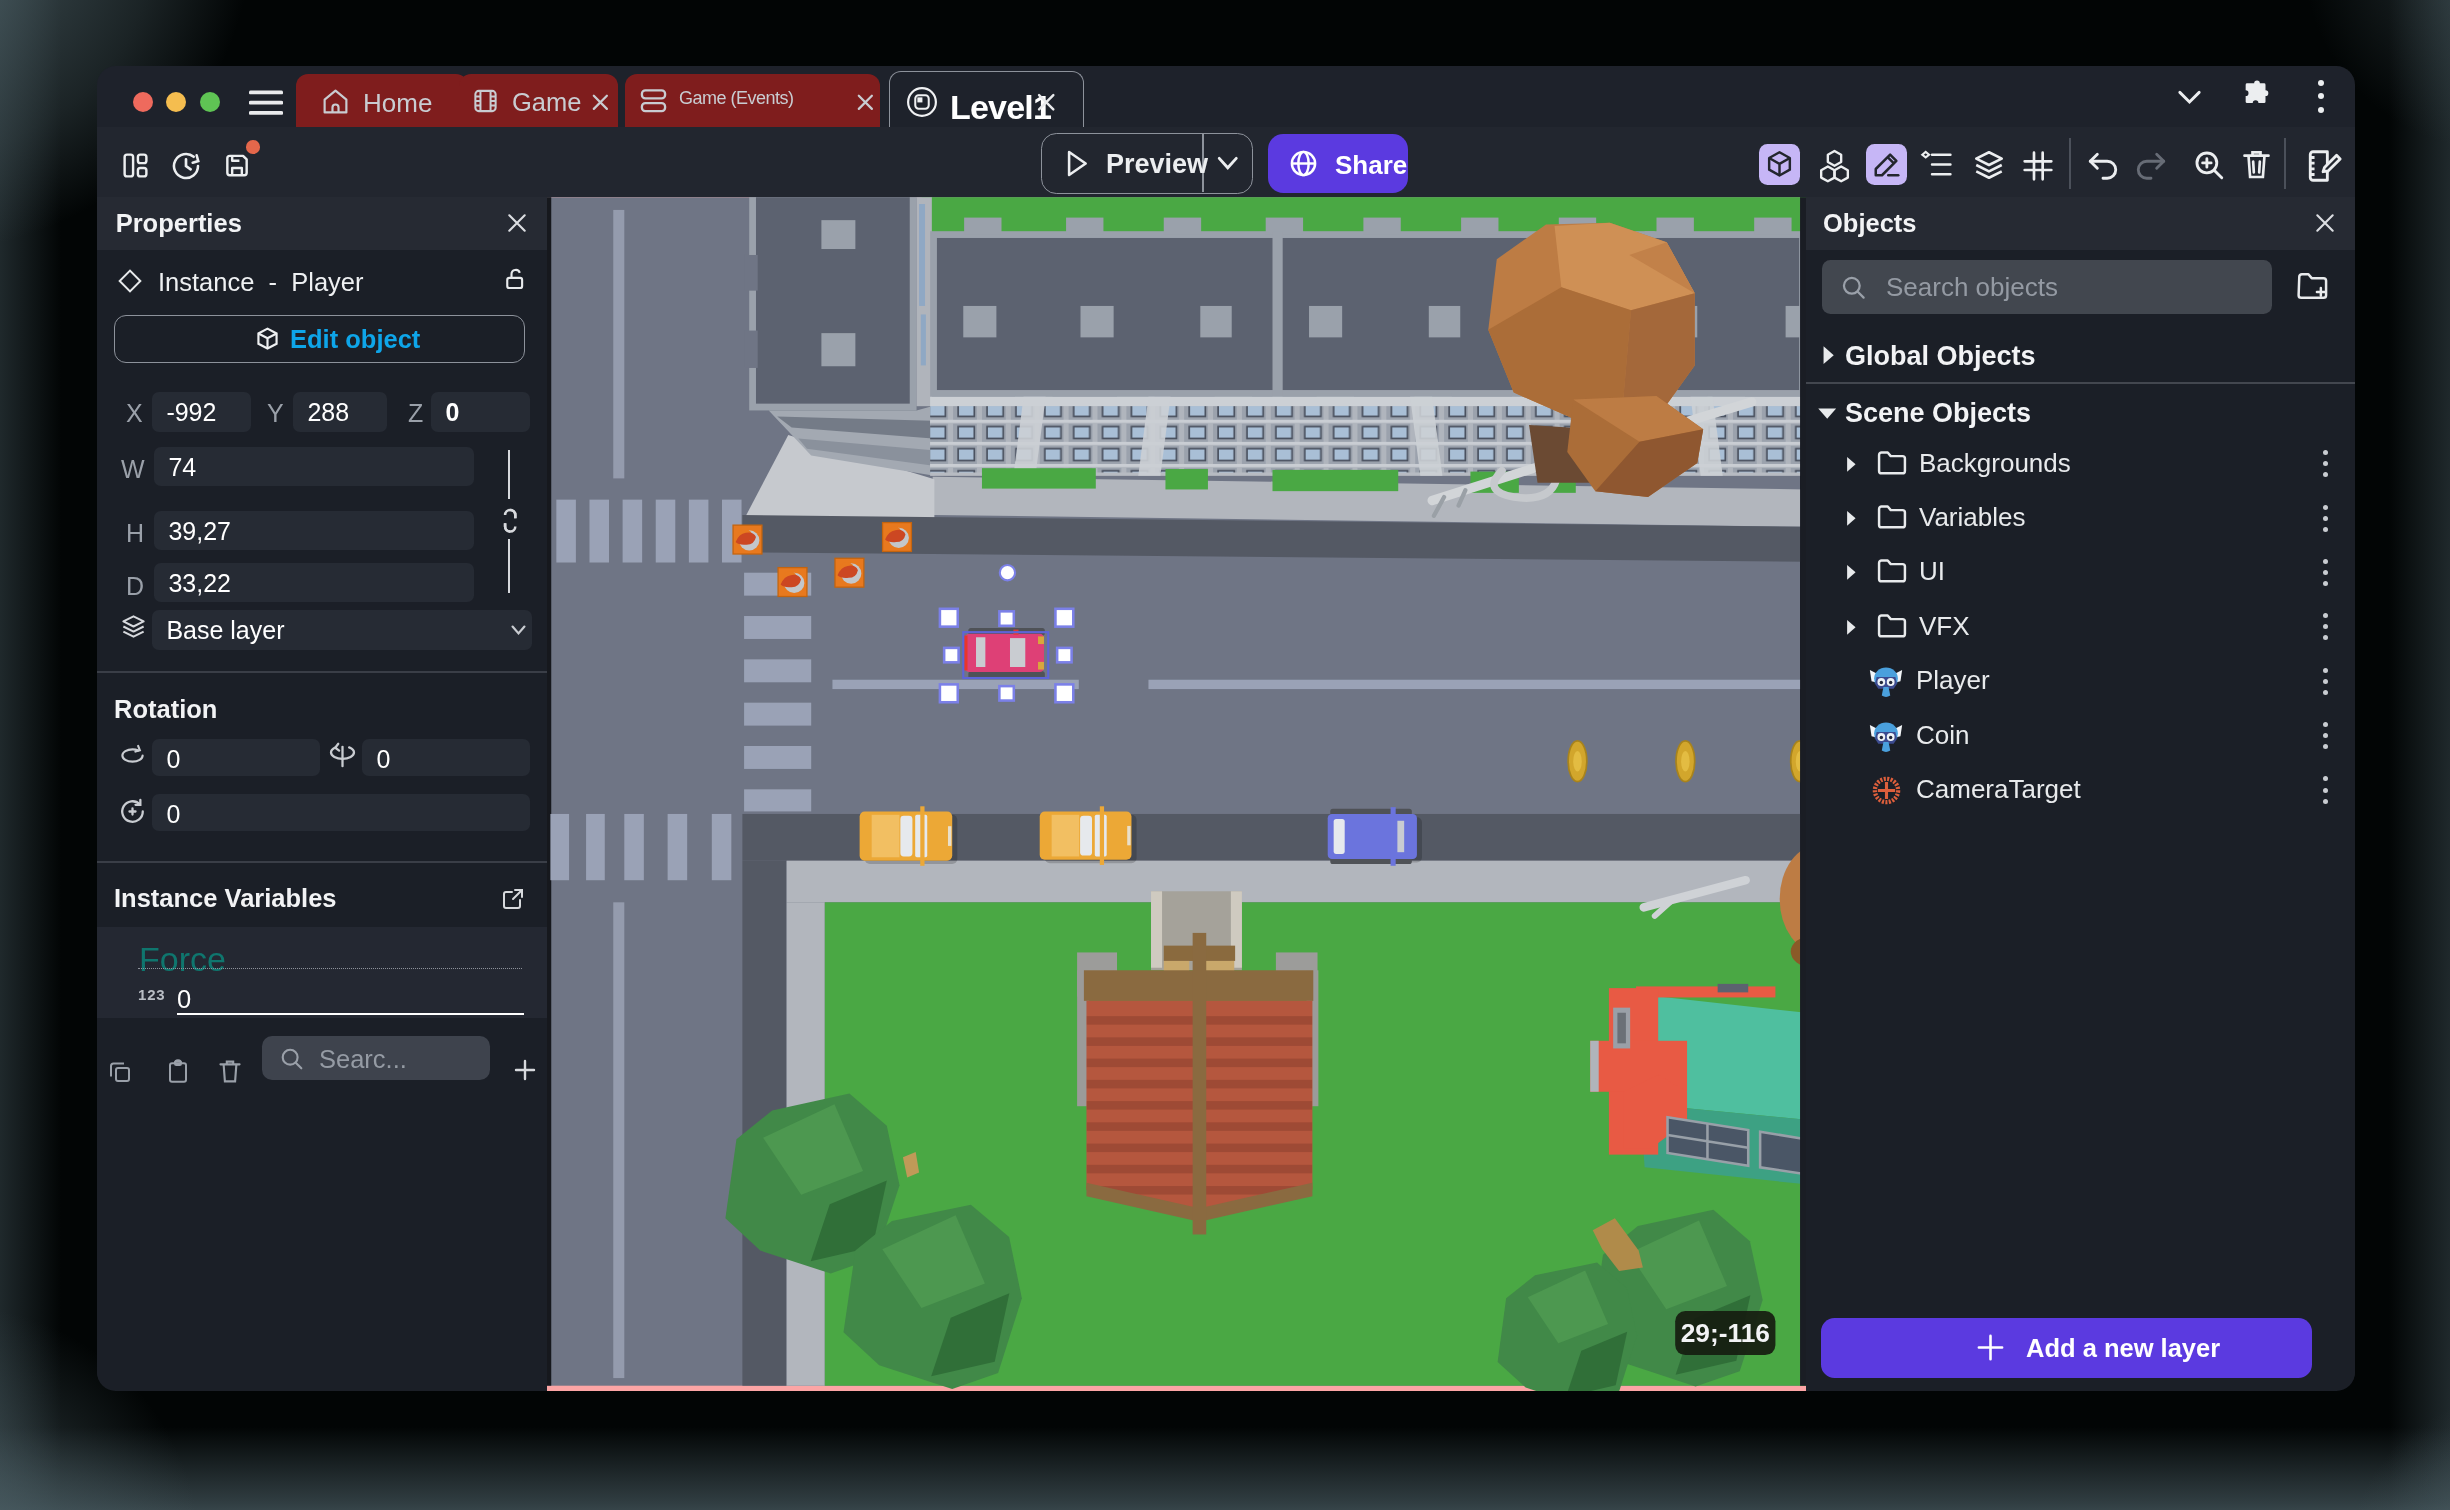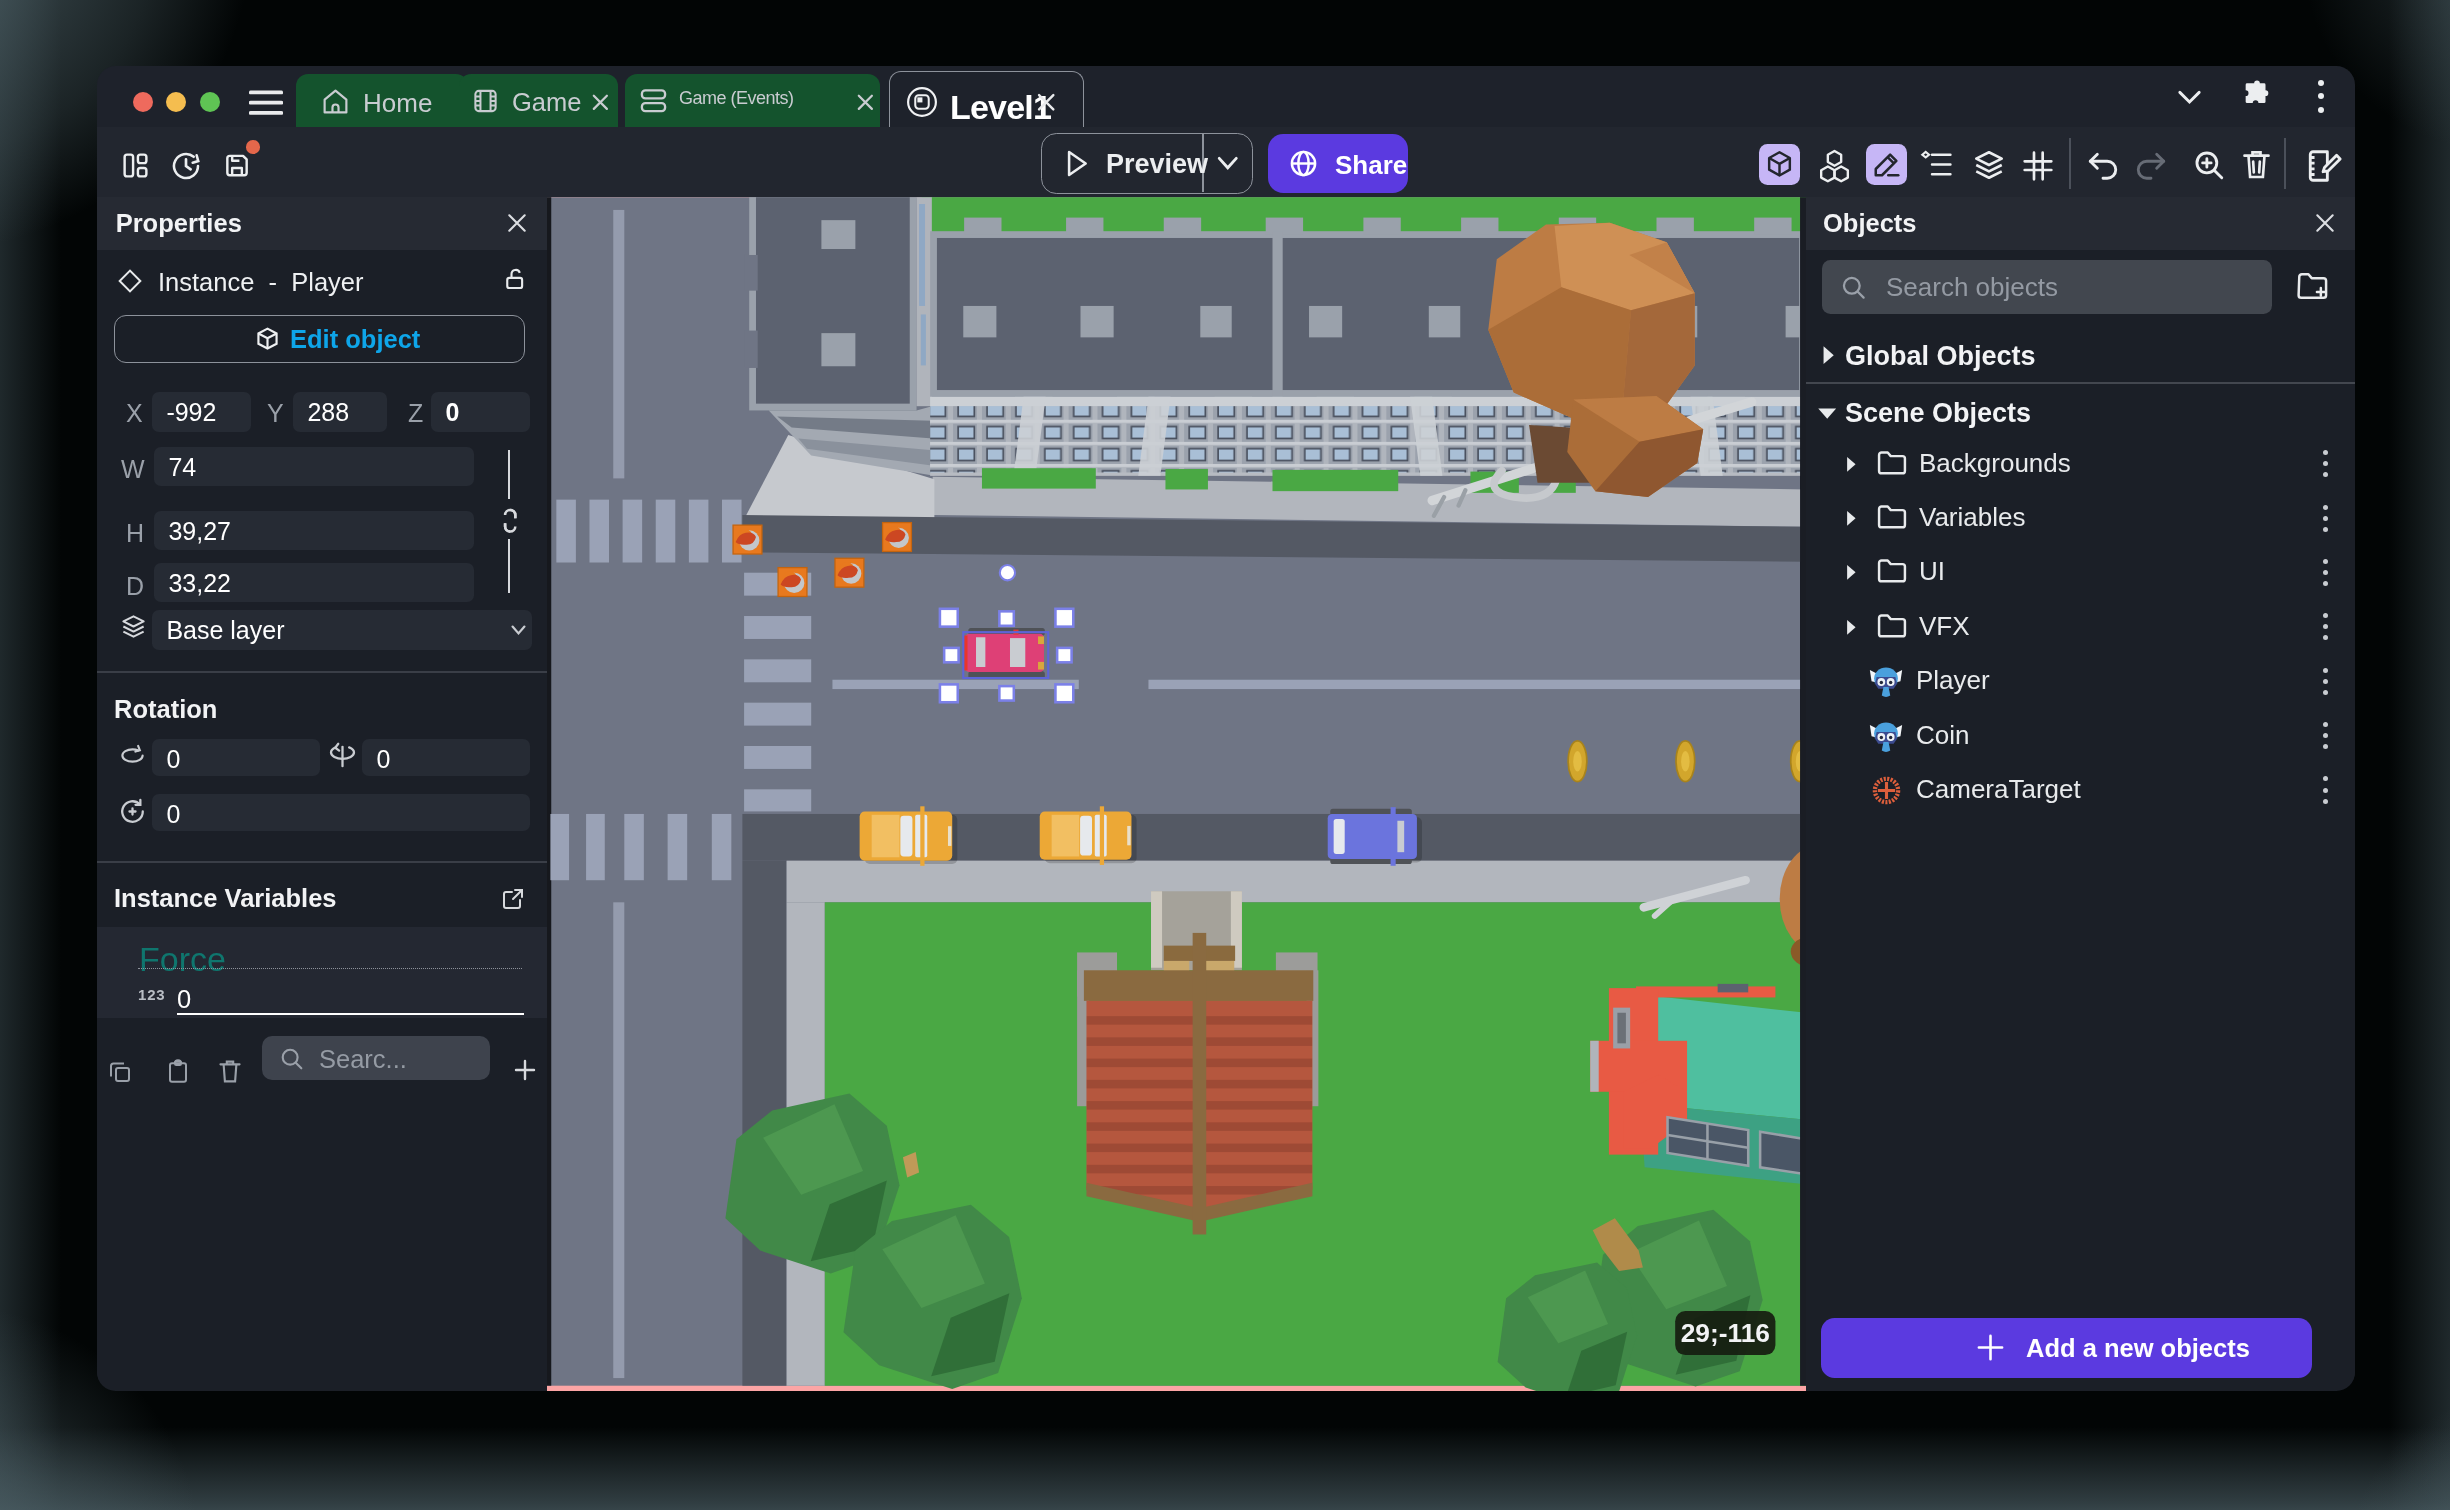--- a/index.html
+++ b/index.html
@@ -14,21 +14,21 @@
       linear-gradient(to bottom, rgba(0,0,0,0) 94.5%, rgba(68,85,91,0.7) 99.5%, rgba(72,90,96,0.75) 100%),
       linear-gradient(to right, rgba(60,76,82,0.5) 0%, rgba(0,0,0,0) 2.5%, rgba(0,0,0,0) 97.5%, rgba(60,76,82,0.5) 100%),
       #020505;
   }
   .abs { position:absolute; }
   #win {
     position:absolute; left:97px; top:66px; width:2258px; height:1324px;
     background:#1e222b; border-radius:18.7px; overflow:hidden;
   }
   .tl { position:absolute; top:92px; width:20.4px; height:20.4px; border-radius:50%; }
-  .tab { position:absolute; top:74px; height:54px; background:#14532d;
+  .tab { position:absolute; top:74px; height:54px; background:#7f1d1d;
          border-radius:12px 12px 0 0; color:#c9ccd1; font-size:26px; }
   .tabtxt { position:absolute; top:13.6px; }
   .panel-h { position:absolute; background:#262a33; color:#f2f3f5;
              font-size:25.5px; font-weight:bold; }
   .inp { position:absolute; background:#262b34; border-radius:6.8px; color:#ffffff;
          font-size:25px; }
   .inp span { position:absolute; left:14.4px; top:6px; }
   .lbl { position:absolute; color:#9aa0a9; font-size:25px; }
   .sect { position:absolute; color:#f2f3f5; font-size:25.5px; font-weight:bold; }
   .treerow { position:absolute; color:#e8eaec; font-size:26px; }
@@ -723,15 +723,15 @@
       <div class="abs" style="left:2323px; top:744px; width:5.1px; height:5.1px; border-radius:50%; background:#c9ccd1;"></div>
       <div class="abs" style="left:2323px; top:776px; width:5.1px; height:5.1px; border-radius:50%; background:#c9ccd1;"></div>
       <div class="abs" style="left:2323px; top:788px; width:5.1px; height:5.1px; border-radius:50%; background:#c9ccd1;"></div>
       <div class="abs" style="left:2323px; top:799px; width:5.1px; height:5.1px; border-radius:50%; background:#c9ccd1;"></div>
     </div>
 
   <div class="abs" style="left:1821px; top:1318px; width:491px; height:60px; background:#5b3ae0; border-radius:13.6px;"></div>
   <svg class="abs" style="left:1975px; top:1332px;" width="31" height="31" viewBox="0 0 24 24" stroke="#fff" stroke-width="2" stroke-linecap="round">
       <path d="M12 3v18M3 12h18"></path>
     </svg>
-  <div class="abs" style="left:2026px; top:1334px; color:#fff; font-size:25.5px; font-weight:bold;">Add a new objects</div>
+  <div class="abs" style="left:2026px; top:1334px; color:#fff; font-size:25.5px; font-weight:bold;">Add a new layer</div>
 </div>
 
 
 </body></html>

